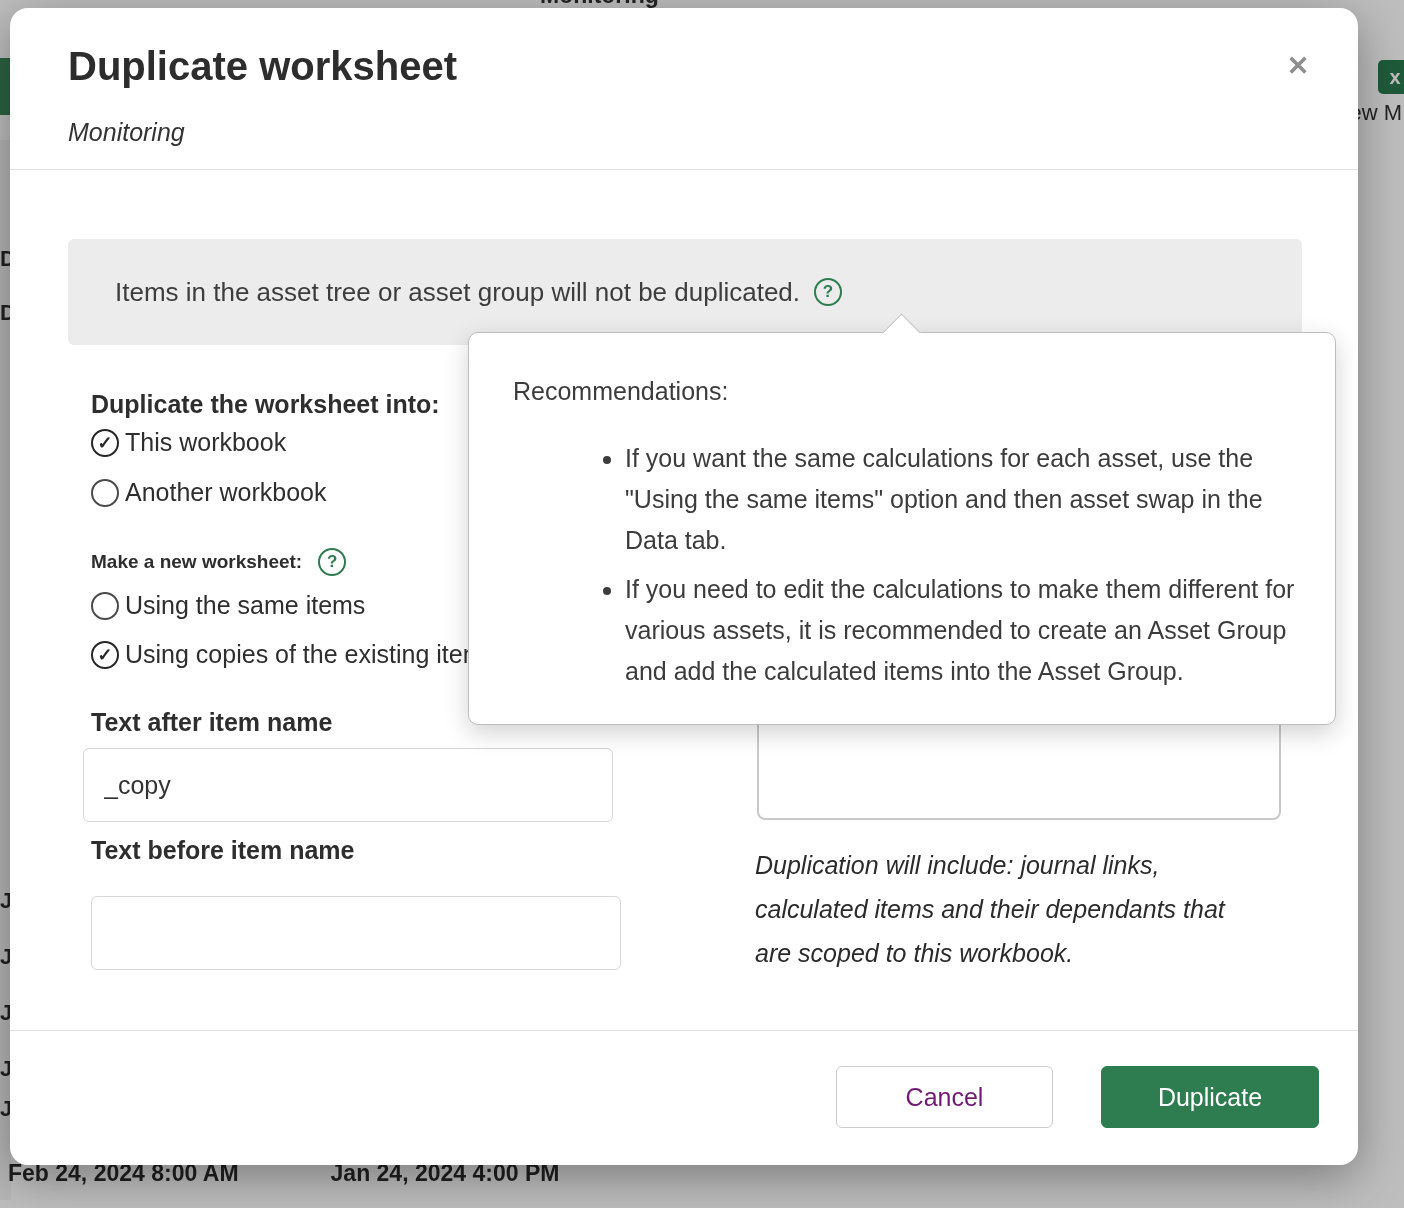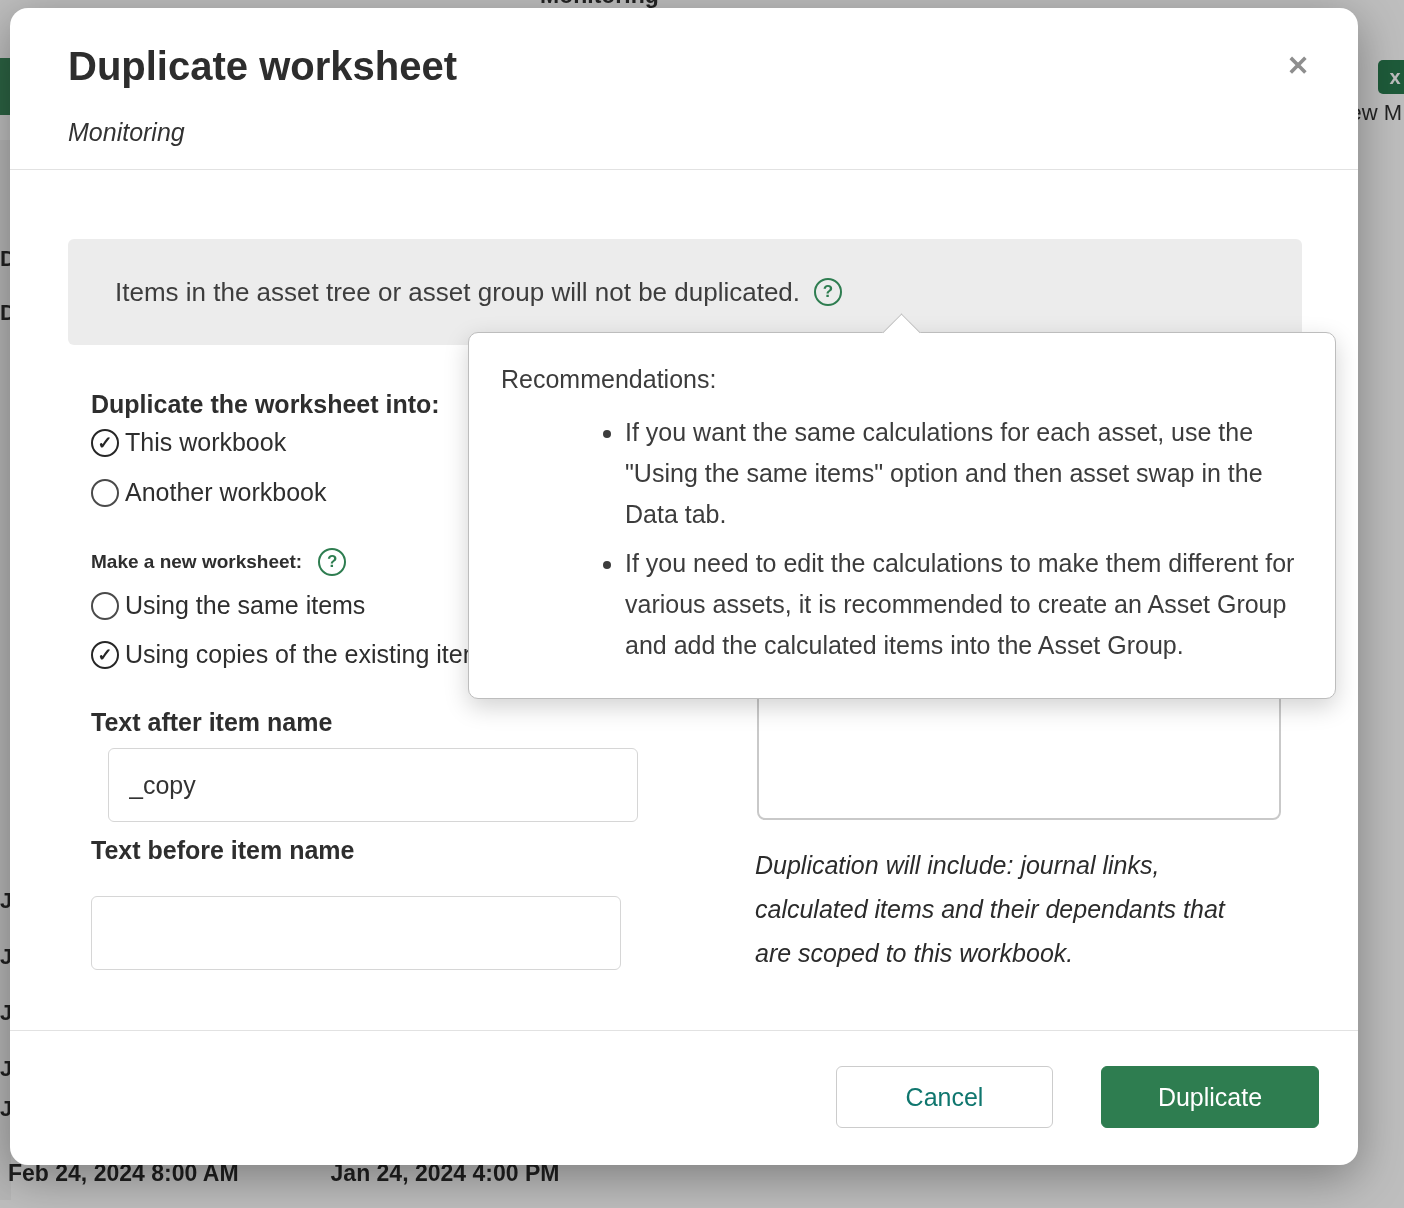--- a/index.html
+++ b/index.html
@@ -53,30 +53,30 @@
   .radio-label{font-size:25px;color:#2e2e2e;}
 
   .tinput{position:absolute;width:530px;height:74px;border:1px solid #d6d6d6;border-radius:6px;font-size:25px;
     color:#333;padding:0 20px;font-family:inherit;outline:none;background:#fff;}
   .rbox{position:absolute;left:747px;top:540px;width:524px;height:272px;border:2px solid #c9c9c9;border-radius:8px;
     background:#fff;resize:none;outline:none;font-family:inherit;}
   .note{position:absolute;left:745px;top:835px;width:500px;font-size:25px;font-style:italic;line-height:44px;color:#2b2b2b;}
 
   .btn{position:absolute;top:1058px;height:62px;border-radius:6px;font-size:25px;display:flex;align-items:center;
     justify-content:center;cursor:pointer;font-family:inherit;}
-  .btn-cancel{left:826px;width:217px;background:#fff;border:1px solid #cccccc;color:#0f766e;}
+  .btn-cancel{left:826px;width:217px;background:#fff;border:1px solid #cccccc;color:#701a75;}
   .btn-dup{left:1091px;width:218px;background:#2e7d50;border:1px solid #2e7d50;color:#fff;}
 
   .tooltip{position:absolute;left:458px;top:324px;width:868px;min-height:364px;background:#fff;
     border:1px solid #bdbdbd;border-radius:10px;box-shadow:0 8px 24px rgba(0,0,0,0.18);
     padding:26px 30px 24px 32px;font-size:25px;color:#3c3c3c;line-height:41px;}
   .tooltip::before{content:"";position:absolute;left:419px;top:-14px;width:26px;height:26px;background:#fff;
     border-left:1px solid #bdbdbd;border-top:1px solid #bdbdbd;transform:rotate(45deg);}
-  .tt-title{margin:0;font-size:25px;color:#3c3c3c;}
-  .tt-ul{margin:12px 0 0 0;padding-left:124px;}
+  .tt-title{margin:12px;font-size:25px;color:#3c3c3c;}
+  .tt-ul{margin:26px 0 0 0;padding-left:124px;}
   .tt-ul li{margin-bottom:8px;line-height:41px;}
 </style>
 </head>
 <body>
 
 <div class="bg-page">
   <div class="bg-topfrag">
     <span>Monitoring</span>
   </div>
   <div class="bg-greenblock"></div>
@@ -137,21 +137,21 @@
   <label class="radio-row" style="left:81px;top:583px;">
     <span class="radio"></span>
     <span class="radio-label">Using the same items</span>
   </label>
   <label class="radio-row" style="left:81px;top:632px;">
     <span class="radio checked"></span>
     <span class="radio-label">Using copies of the existing items</span>
   </label>
 
   <div class="flabel" style="left:81px;top:700px;">Text after item name</div>
-  <input class="tinput" style="left: 98px; top: 740px;" value="_copy">
+  <input class="tinput" style="left: 73px; top: 740px;" value="_copy">
 
   <div class="flabel" style="left:81px;top:828px;">Text before item name</div>
   <input class="tinput" style="left: 81px; top: 888px;" value="">
 
   <textarea class="rbox" style=""></textarea>
 
   <div class="note">Duplication will include: journal links, calculated items and their dependants that are scoped to this workbook.</div>
 
   <div class="m-hr bottom"></div>
   <div class="btn btn-cancel">Cancel</div>

